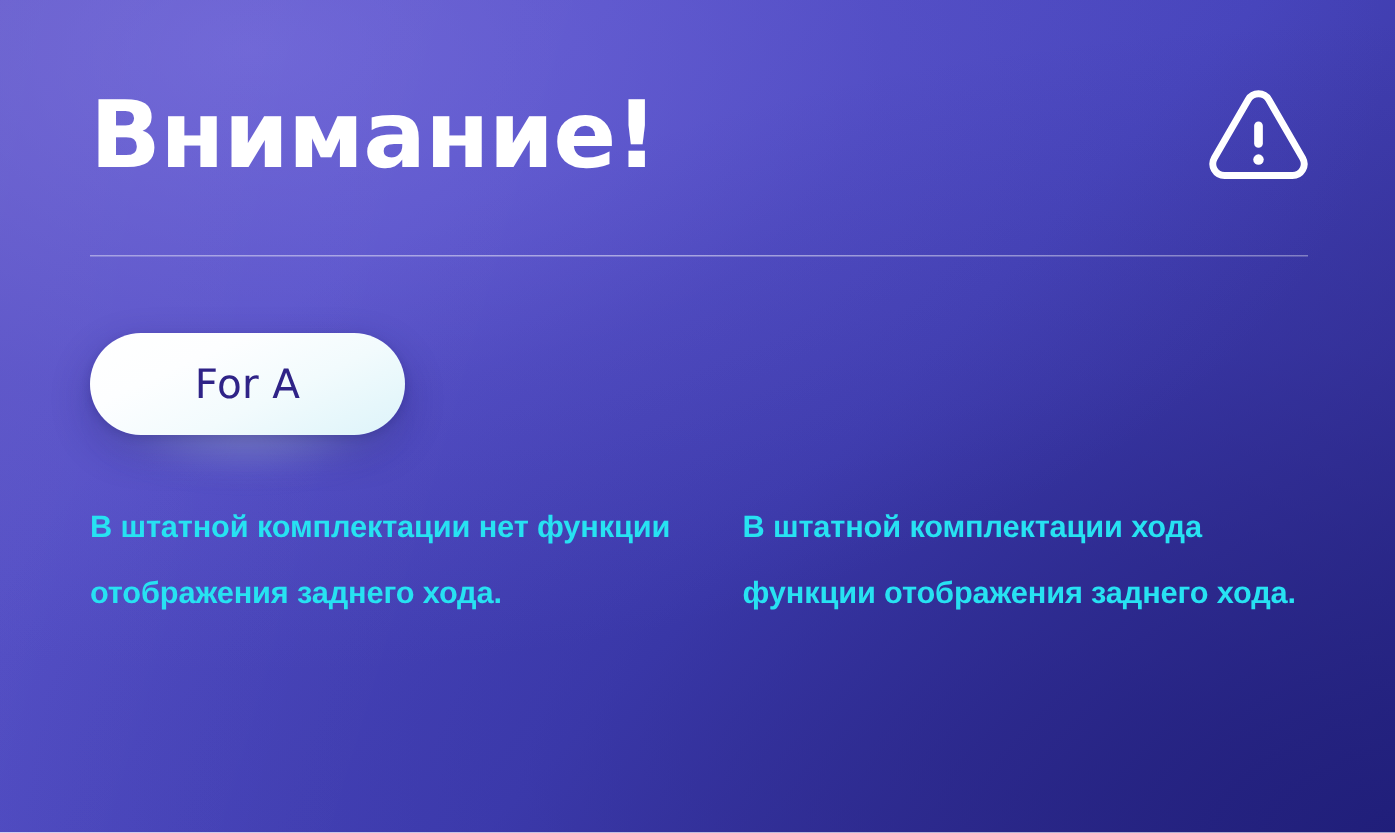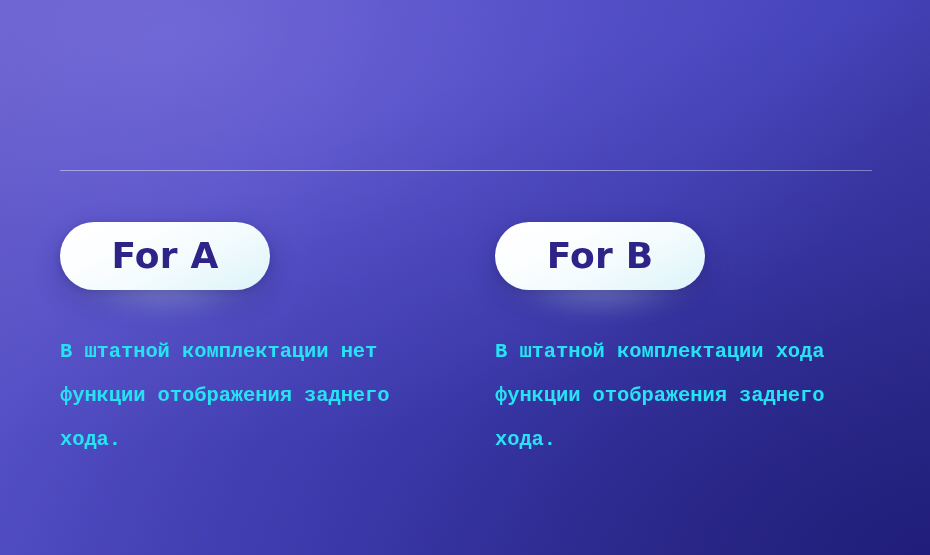--- a/index.html
+++ b/index.html
@@ -139,66 +139,80 @@
       0 10px 26px rgba(26,24,92,0.30),
       0 2px 6px rgba(26,24,92,0.18);
     display: flex;
     align-items: center;
     justify-content: center;
   }
 
   .pill-label {
     color: #2f2387;
     font-family: "DejaVu Sans", sans-serif;
-    font-size: 36px;
-    font-weight: 700;
+    font-size: 27px;
+    font-weight: 400;
     letter-spacing: 0.2px;
     line-height: 1;
     white-space: nowrap;
   }
 
   
   .body-text {
     position: absolute;
     left: 0;
     top: 108px;
     width: 390px;
     margin: 0;
     color: #27e2f2;
-    font-family: Liberation Mono, monospace;
+    font-family: Liberation Sans, sans-serif;
     font-size: 20.5px;
     font-weight: 700;
     line-height: 44px;
     letter-spacing: -0.1px;
   }
 </style>
 </head>
 <body>
 
 <div id="slide">
 
+  <div class="header">
+    <h1 class="title">Внимание!</h1>
+
+    <span class="warn-icon">
+      <svg viewBox="0 0 72 68" xmlns="http://www.w3.org/2000/svg" aria-hidden="true">
+        <path d="M36 8.5
+                 C33.0 8.5 30.6 10.0 29.2 12.4
+                 L6.6 51.4
+                 C5.2 53.9 5.2 56.8 6.6 59.2
+                 C8.0 61.6 10.5 63.0 13.4 63.0
+                 L58.6 63.0
+                 C61.5 63.0 64.0 61.6 65.4 59.2
+                 C66.8 56.8 66.8 53.9 65.4 51.4
+                 L42.8 12.4
+                 C41.4 10.0 39.0 8.5 36 8.5 Z" fill="none" stroke="#ffffff" stroke-width="4.6" stroke-linejoin="round" stroke-linecap="round"></path>
+        <rect x="33.1" y="27.0" width="5.8" height="17.5" rx="2.9" fill="#ffffff"></rect>
+        <circle cx="36" cy="52.4" r="3.5" fill="#ffffff"></circle>
+      </svg>
+    </span>
+  </div>
 
   <div class="divider"></div>
 
   <div class="columns">
 
     <div class="column col-a">
       <div class="pill-wrap">
         <div class="pill-glow"></div>
         <div class="pill">
           <span class="pill-label">For A</span>
         </div>
       </div>
       <p class="body-text">В штатной комплектации нет функции отображения заднего хода.</p>
     </div>
 
     <div class="column col-b">
-      <div class="pill-wrap">
-        <div class="pill-glow"></div>
-        <div class="pill">
-          <span class="pill-label">For B</span>
-        </div>
-      </div>
       <p class="body-text">В штатной комплектации хода функции отображения заднего хода.</p>
     </div>
 
   </div>
 </div>
 
 </body></html>

